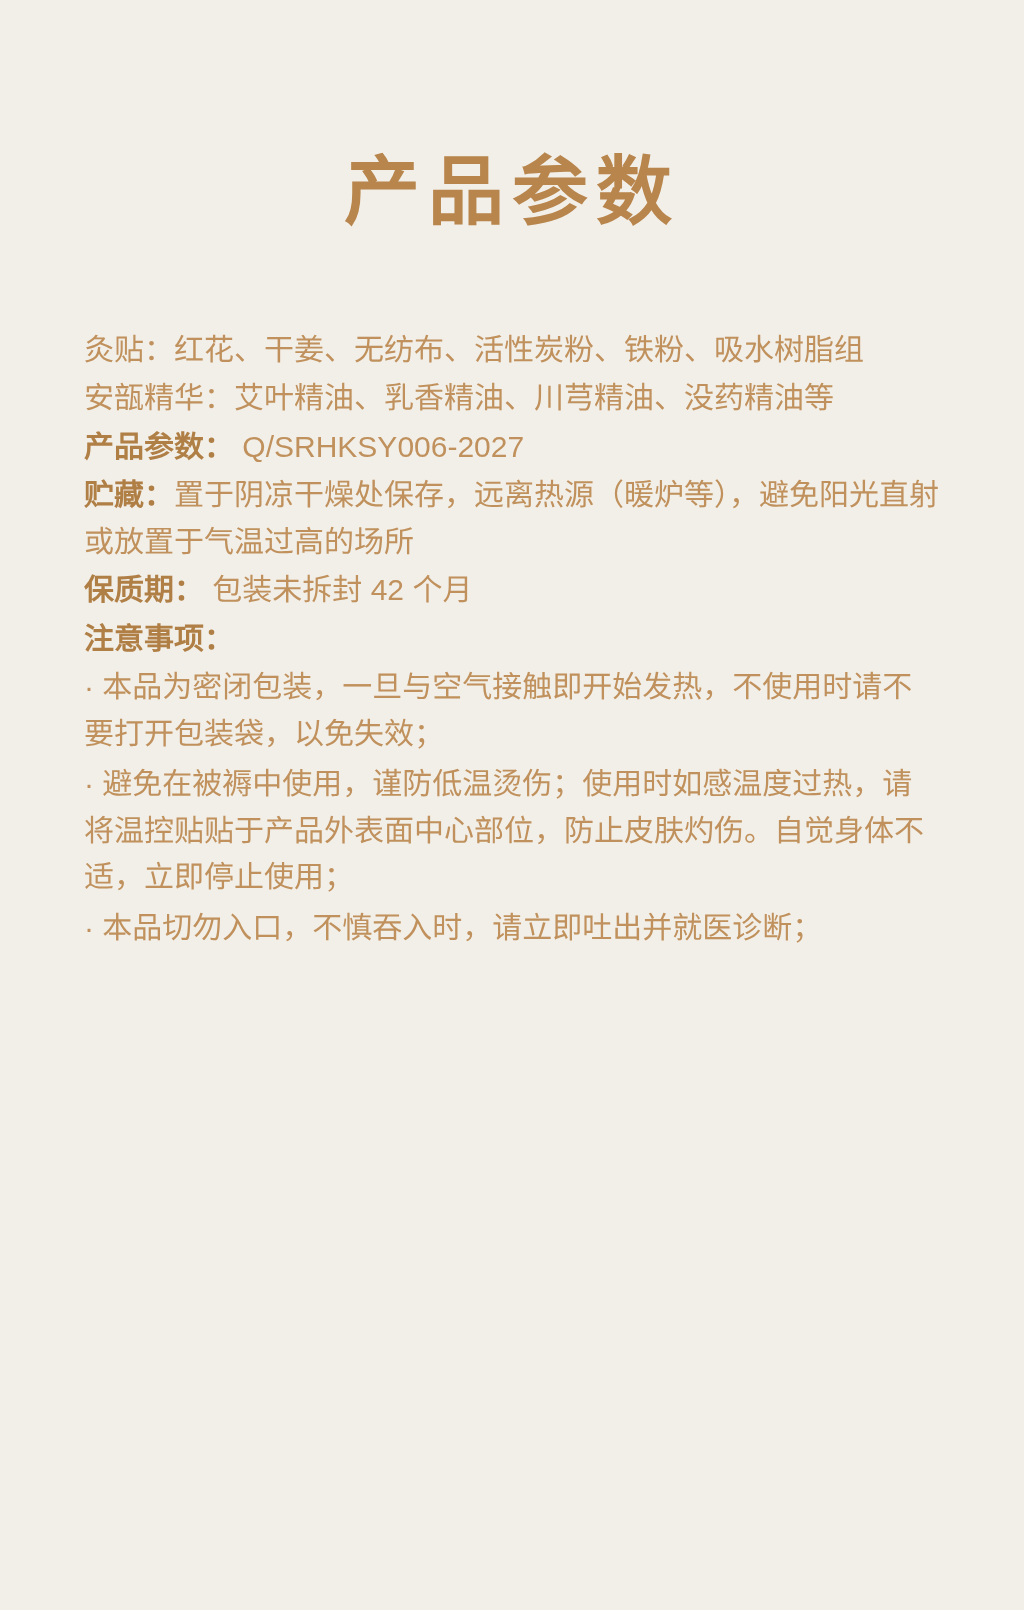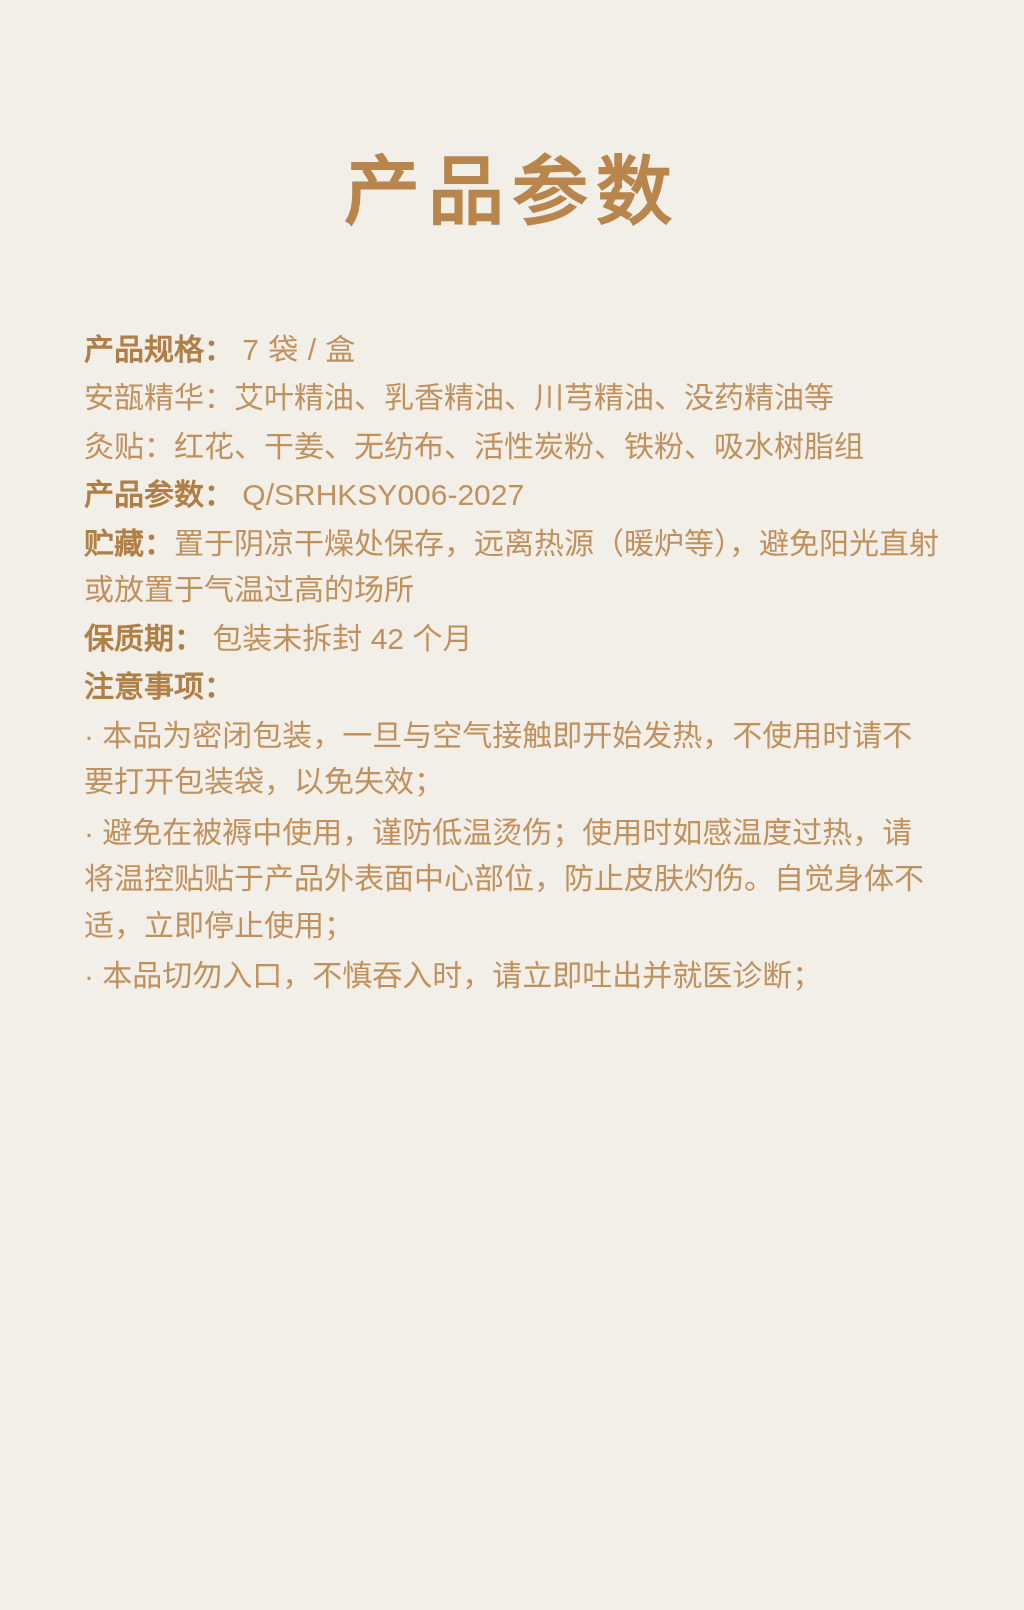--- a/index.html
+++ b/index.html
@@ -64,27 +64,23 @@
 </style>
 </head>
 <body>
 
 <div class="page">
 
   <h1 class="title">产品参数</h1>
 
   <div class="content">
 
-    <div class="row spec-row">
-      <span class="label">产品规格</span><span class="label">：</span>
-      <span class="value">7 袋 / 盒</span>
-    </div>
 
+    <div class="sub-line">灸贴：红花、干姜、无纺布、活性炭粉、铁粉、吸水树脂组</div>
     <div class="sub-line">安瓿精华：艾叶精油、乳香精油、川芎精油、没药精油等</div>
-    <div class="sub-line">灸贴：红花、干姜、无纺布、活性炭粉、铁粉、吸水树脂组</div>
 
     <div class="row">
       <span class="label">产品参数</span><span class="label">：</span>
       <span class="value">Q/SRHKSY006-2027</span>
     </div>
 
     <div class="row">
       <span class="label">贮藏</span><span class="label">：</span><span class="value">置于阴凉干燥处保存，远离热源（暖炉等），避免阳光直射或放置于气温过高的场所</span>
     </div>
 

